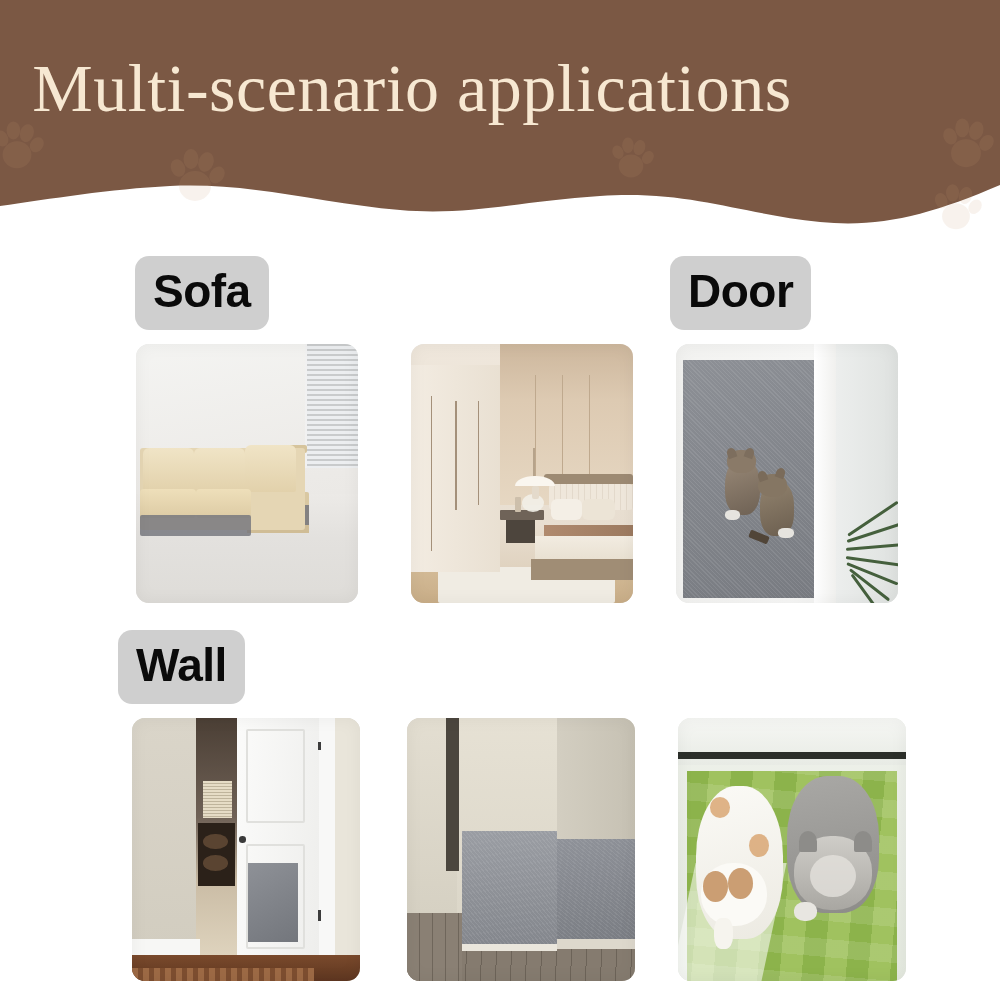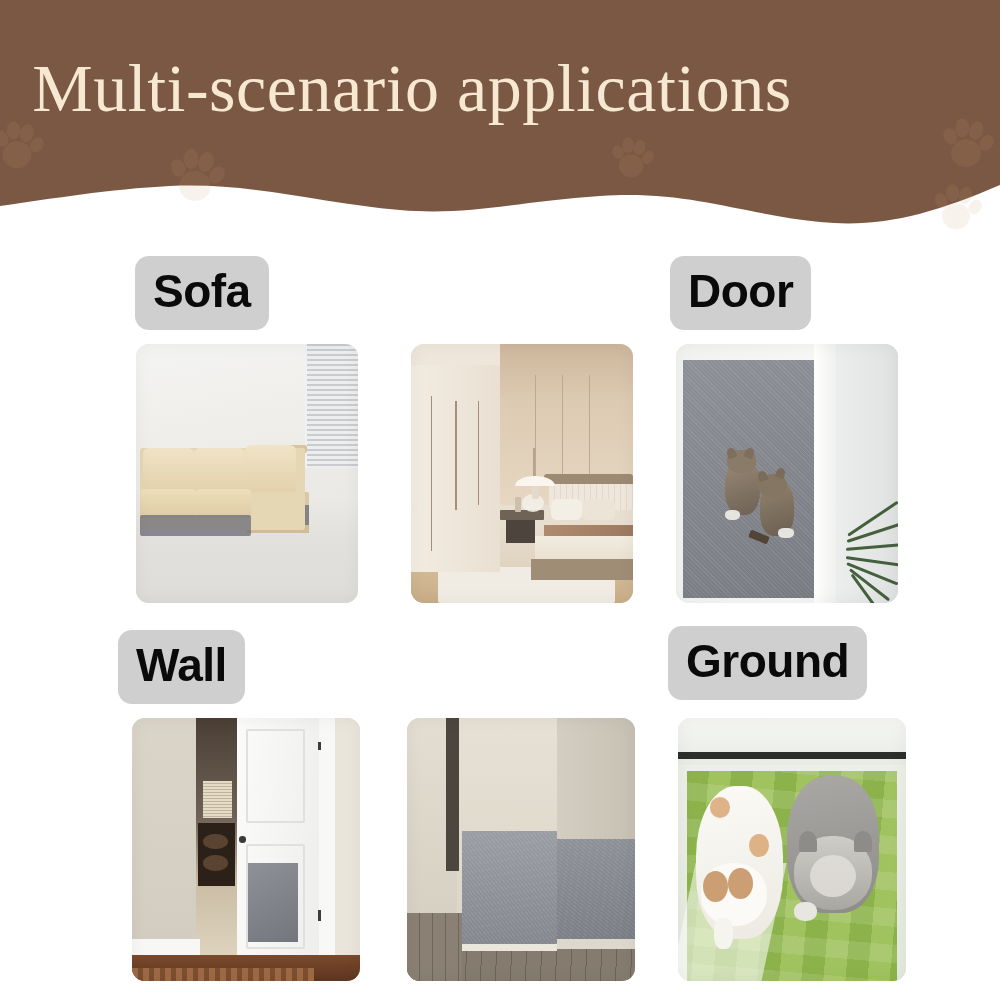--- a/index.html
+++ b/index.html
@@ -413,17 +413,16 @@
           <div class="sh gr-cat1"></div>
           <div class="sh gr-cat1s1"></div>
           <div class="sh gr-cat1s2"></div>
           <div class="sh gr-cat1h"></div>
           <div class="sh gr-cat1p1"></div>
           <div class="sh gr-cat1p2"></div>
           <div class="sh gr-cat1t"></div>
         </div>
         <div class="imgshade"></div>
       </div>
-      <div class="badge" style="left:0px; top:8px;">Ground</div>
     </div>
 
   </div>
 </div>
 
 </body></html>

